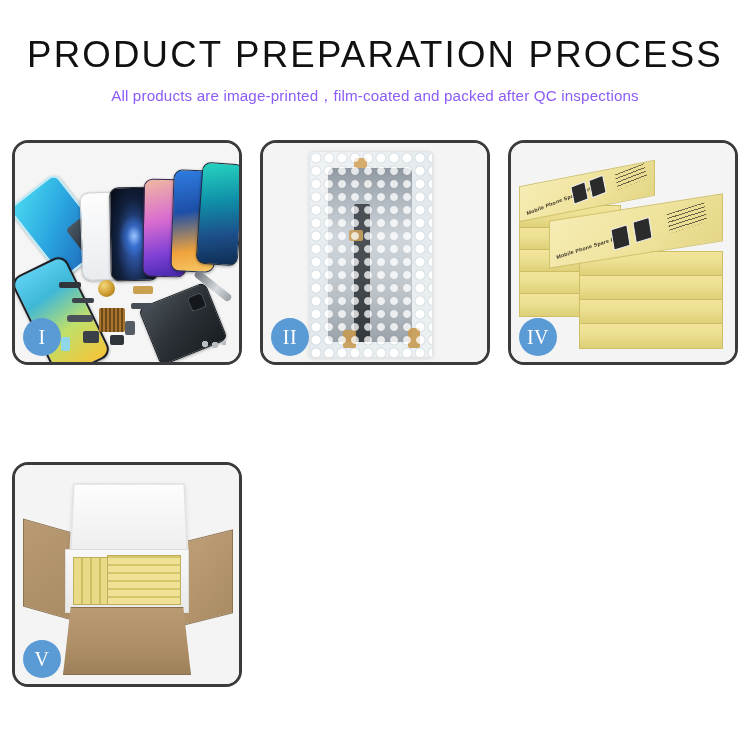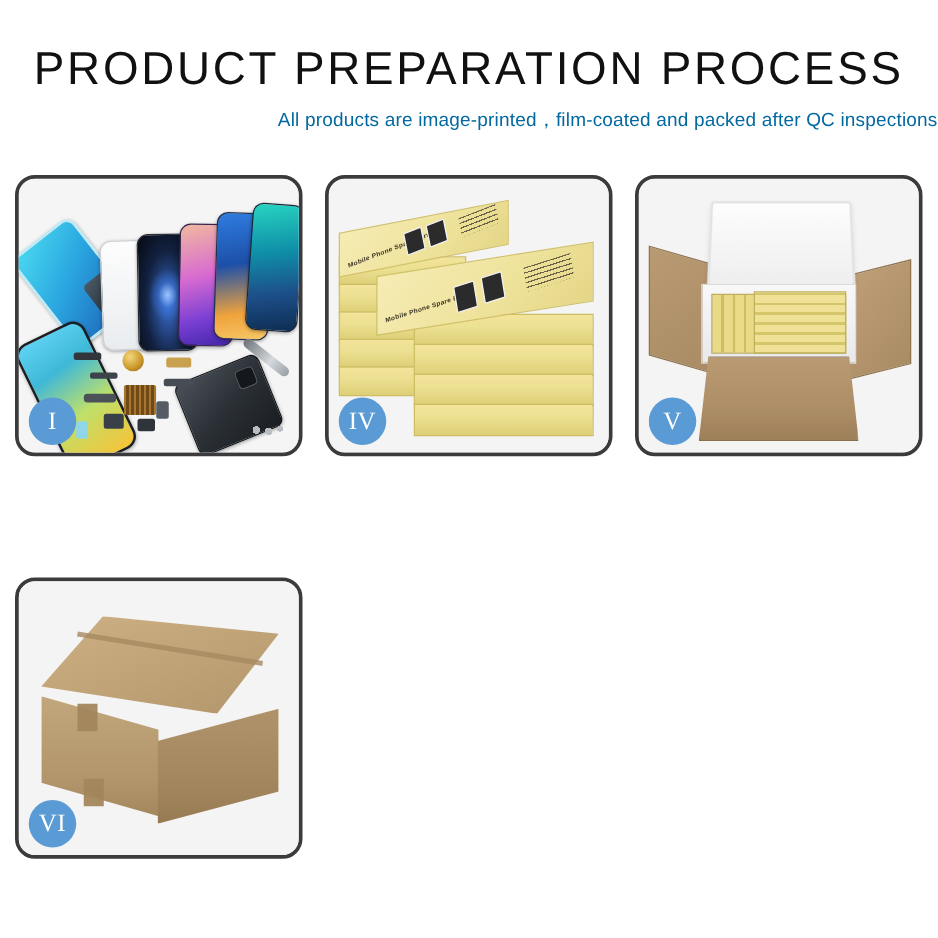--- a/index.html
+++ b/index.html
@@ -29,23 +29,22 @@
     line-height: 1;
     transform: scaleX(0.99);
     white-space: nowrap;
   }
   .subtitle {
     margin-top: 13px;
     font-family: "Liberation Sans", sans-serif;
     font-size: 15.2px;
     font-weight: 400;
     letter-spacing: 0.15px;
-    color: #0369a1;
+    color: #8b5cf6;
     white-space: nowrap;
-    text-align: right;
   }
 
   
   .grid {
     position: absolute;
     top: 140px;
     left: 12px;
     width: 726px;
     display: grid;
     grid-template-columns: repeat(3, 230px);
@@ -379,20 +378,34 @@
       <div class="part flex6"></div>
       <div class="part flex7"></div>
       <div class="part flex8"></div>
       <div class="part flex9"></div>
       <div class="tool"></div>
       <div class="screws"></div>
     </div>
     <div class="badge">I</div>
   </div>
 
+  <div class="panel">
+    <div class="stage">
+      <div class="bubblebag">
+        <div class="bb-inner"></div>
+        <div class="bb-strip"></div>
+        <div class="bb-tape1"></div>
+        <div class="bb-tape2"></div>
+        <div class="bb-tape3"></div>
+        <div class="bb-tape4"></div>
+        <div class="bb-over"></div>
+      </div>
+    </div>
+    <div class="badge">II</div>
+  </div>
 
 
   <div class="panel">
     <div class="stage">
 
       <div class="stackbox" style="left:8px; top:62px; width:100px; height:22px;"></div>
       <div class="stackbox" style="left:8px; top:84px; width:100px; height:22px;"></div>
       <div class="stackbox" style="left:8px; top:106px; width:100px; height:22px;"></div>
       <div class="stackbox" style="left:8px; top:128px; width:100px; height:22px;"></div>
       <div class="stackbox" style="left:8px; top:150px; width:100px; height:22px;"></div>
@@ -425,25 +438,14 @@
       <div class="p5-flapR"></div>
       <div class="p5-foamlid"></div>
       <div class="p5-foambody"></div>
       <div class="p5-yellow"></div>
       <div class="p5-yellow2"></div>
       <div class="p5-front"></div>
     </div>
     <div class="badge">V</div>
   </div>
 
-  <div class="panel">
-    <div class="stage">
-      <div class="p6-top"></div>
-      <div class="p6-seam"></div>
-      <div class="p6-left"></div>
-      <div class="p6-right"></div>
-      <div class="p6-tape1"></div>
-      <div class="p6-tape2"></div>
-    </div>
-    <div class="badge">VI</div>
-  </div>
 
 </div>
 
 </body></html>

